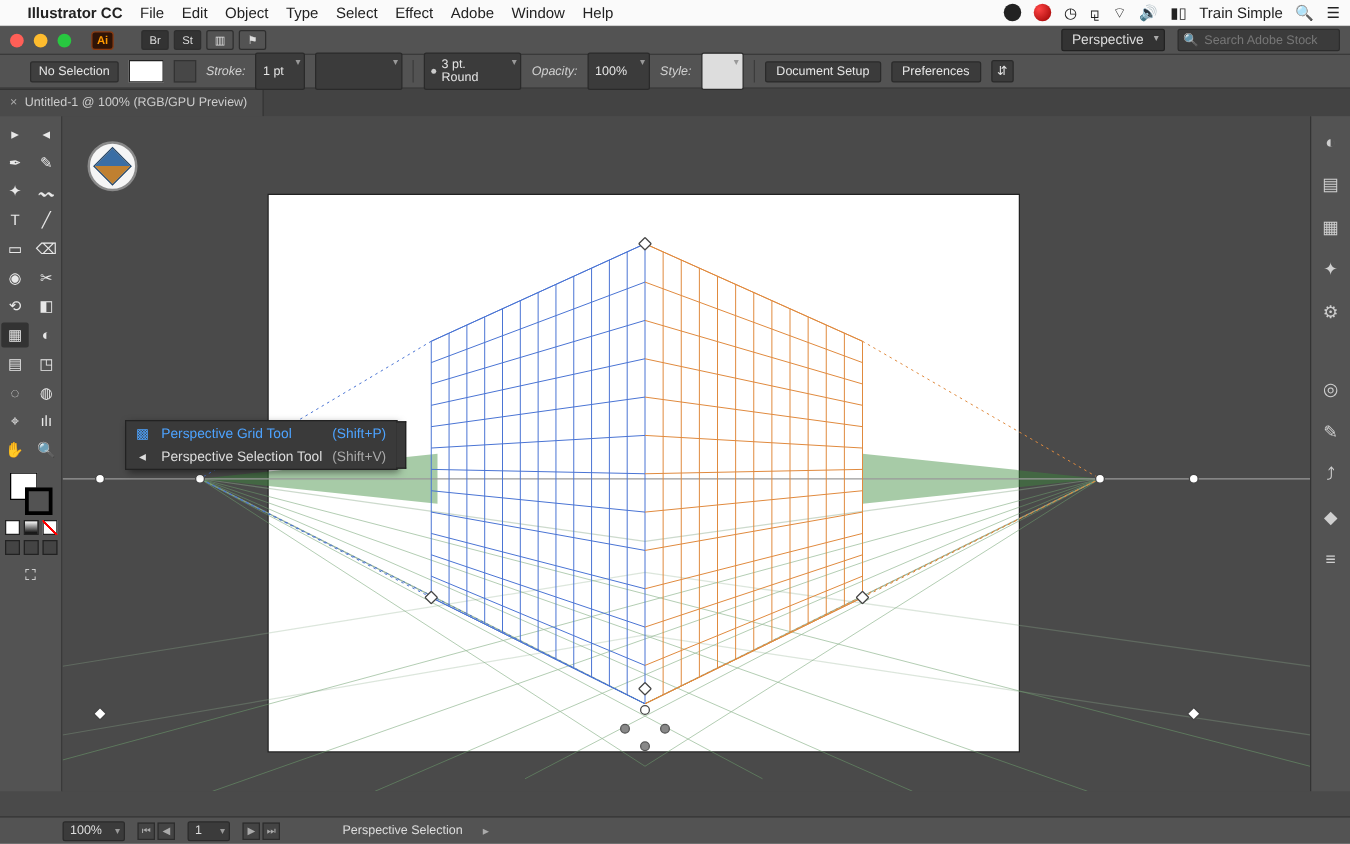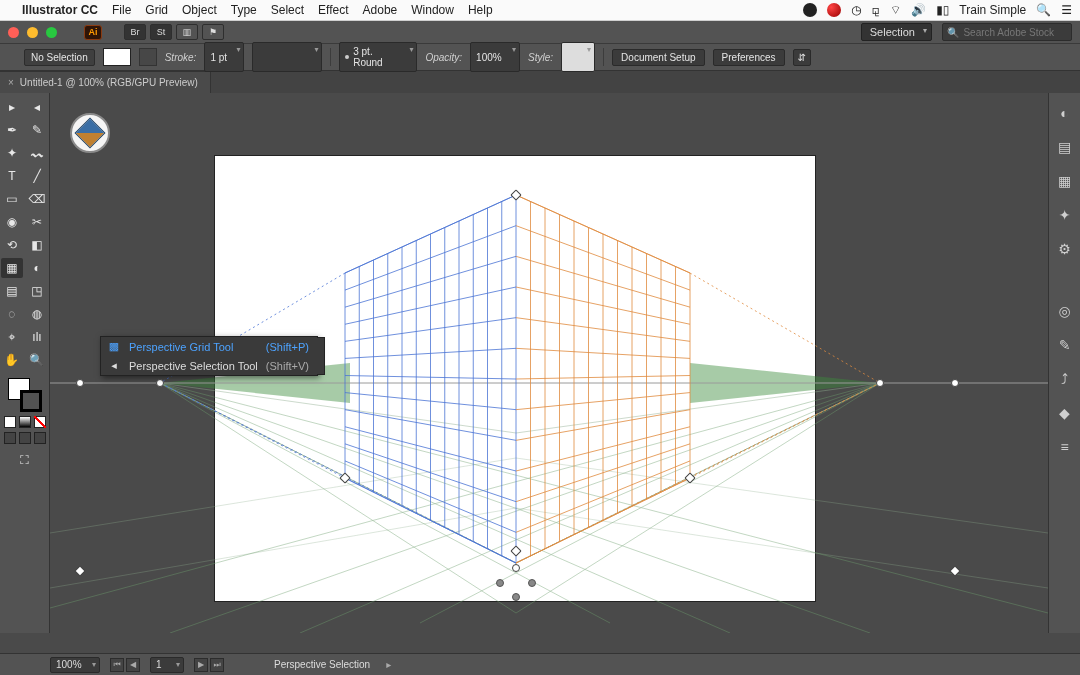--- a/index.html
+++ b/index.html
@@ -81,21 +81,21 @@
   .wm .b2{position:absolute;left:10px;top:8px;width:22px;height:18px;border-radius:10px;background:rgba(255,255,255,.95);}
 </style>
 </head>
 <body>
 
 <div class="mac-bar">
   <div class="mac-left">
     <span class="apple"></span>
     <span class="appname">Illustrator CC</span>
     <span>File</span>
-    <span>Grid</span>
+    <span>Edit</span>
     <span>Object</span>
     <span>Type</span>
     <span>Select</span>
     <span>Effect</span>
     <span>Adobe</span>
     <span>Window</span>
     <span>Help</span>
   </div>
   <div class="mac-right">
     <span class="orb" style="background:#222"></span>
@@ -110,29 +110,29 @@
     <span>☰</span>
   </div>
 </div>
 
 <div class="app">
 
   <div class="titlebar">
     <span class="dot r"></span>
     <span class="dot y"></span>
     <span class="dot g"></span>
-    <span style="margin-left:19px;width:18px;height:15px;background:#2f1407;border:1px solid #8a3b12;border-radius:3px;color:#ff9a00;font-size:9px;font-weight:bold;display:flex;align-items:center;justify-content:center">Ai</span>
+    <span style="margin-left:8px;width:18px;height:15px;background:#2f1407;border:1px solid #8a3b12;border-radius:3px;color:#ff9a00;font-size:9px;font-weight:bold;display:flex;align-items:center;justify-content:center">Ai</span>
     <div class="toggle-group">
       <div class="topbtn active">Br</div>
       <div class="topbtn active">St</div>
       <div class="topbtn">▥</div>
       <div class="topbtn">⚑</div>
     </div>
     <div class="titlebar-right">
-      <div class="workspace"><span>Selection</span></div>
+      <div class="workspace"><span>Perspective</span></div>
       <div class="searchbox">
           <span>🔍</span>
           <span style="color:#777">Search Adobe Stock</span>
         </div>
     </div>
   </div>
 
   <div class="optbar">
     <span class="sel-label">No Selection</span>
     <span class="swatch"></span>

